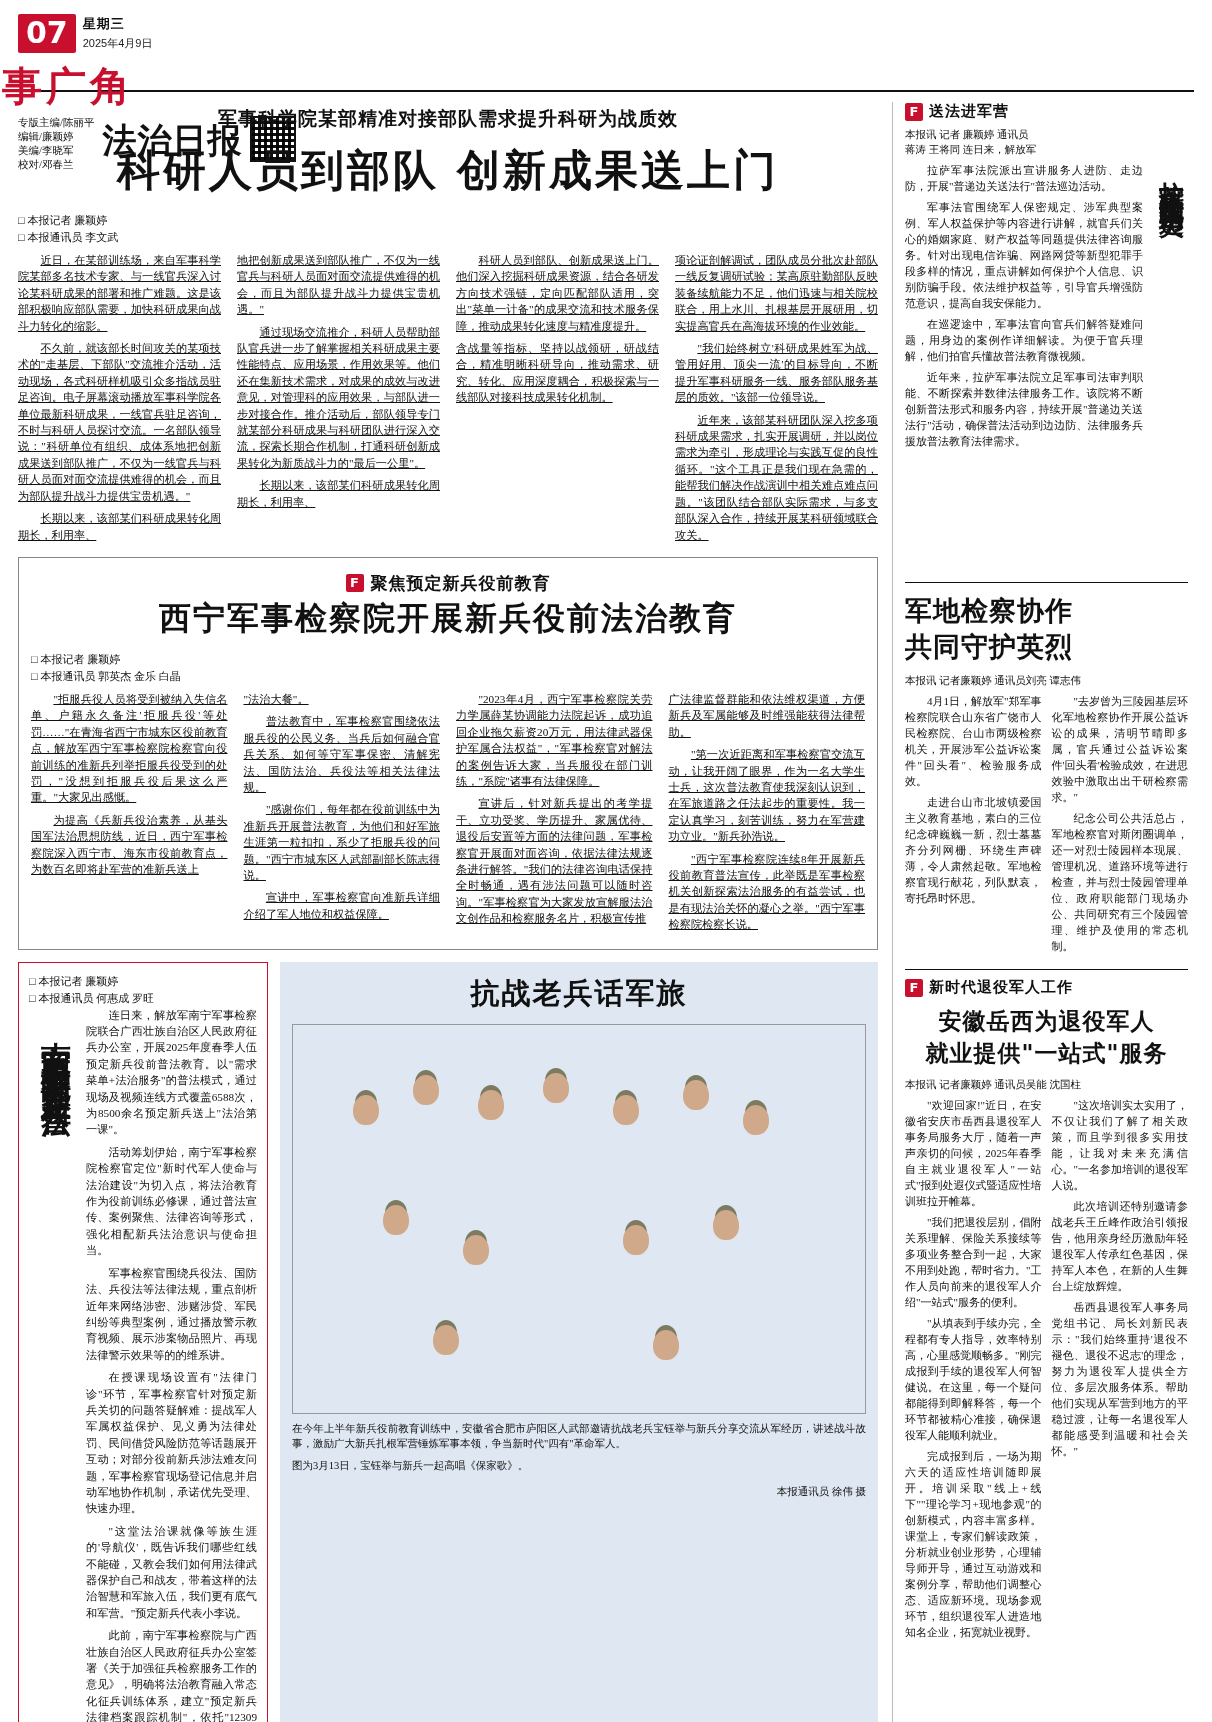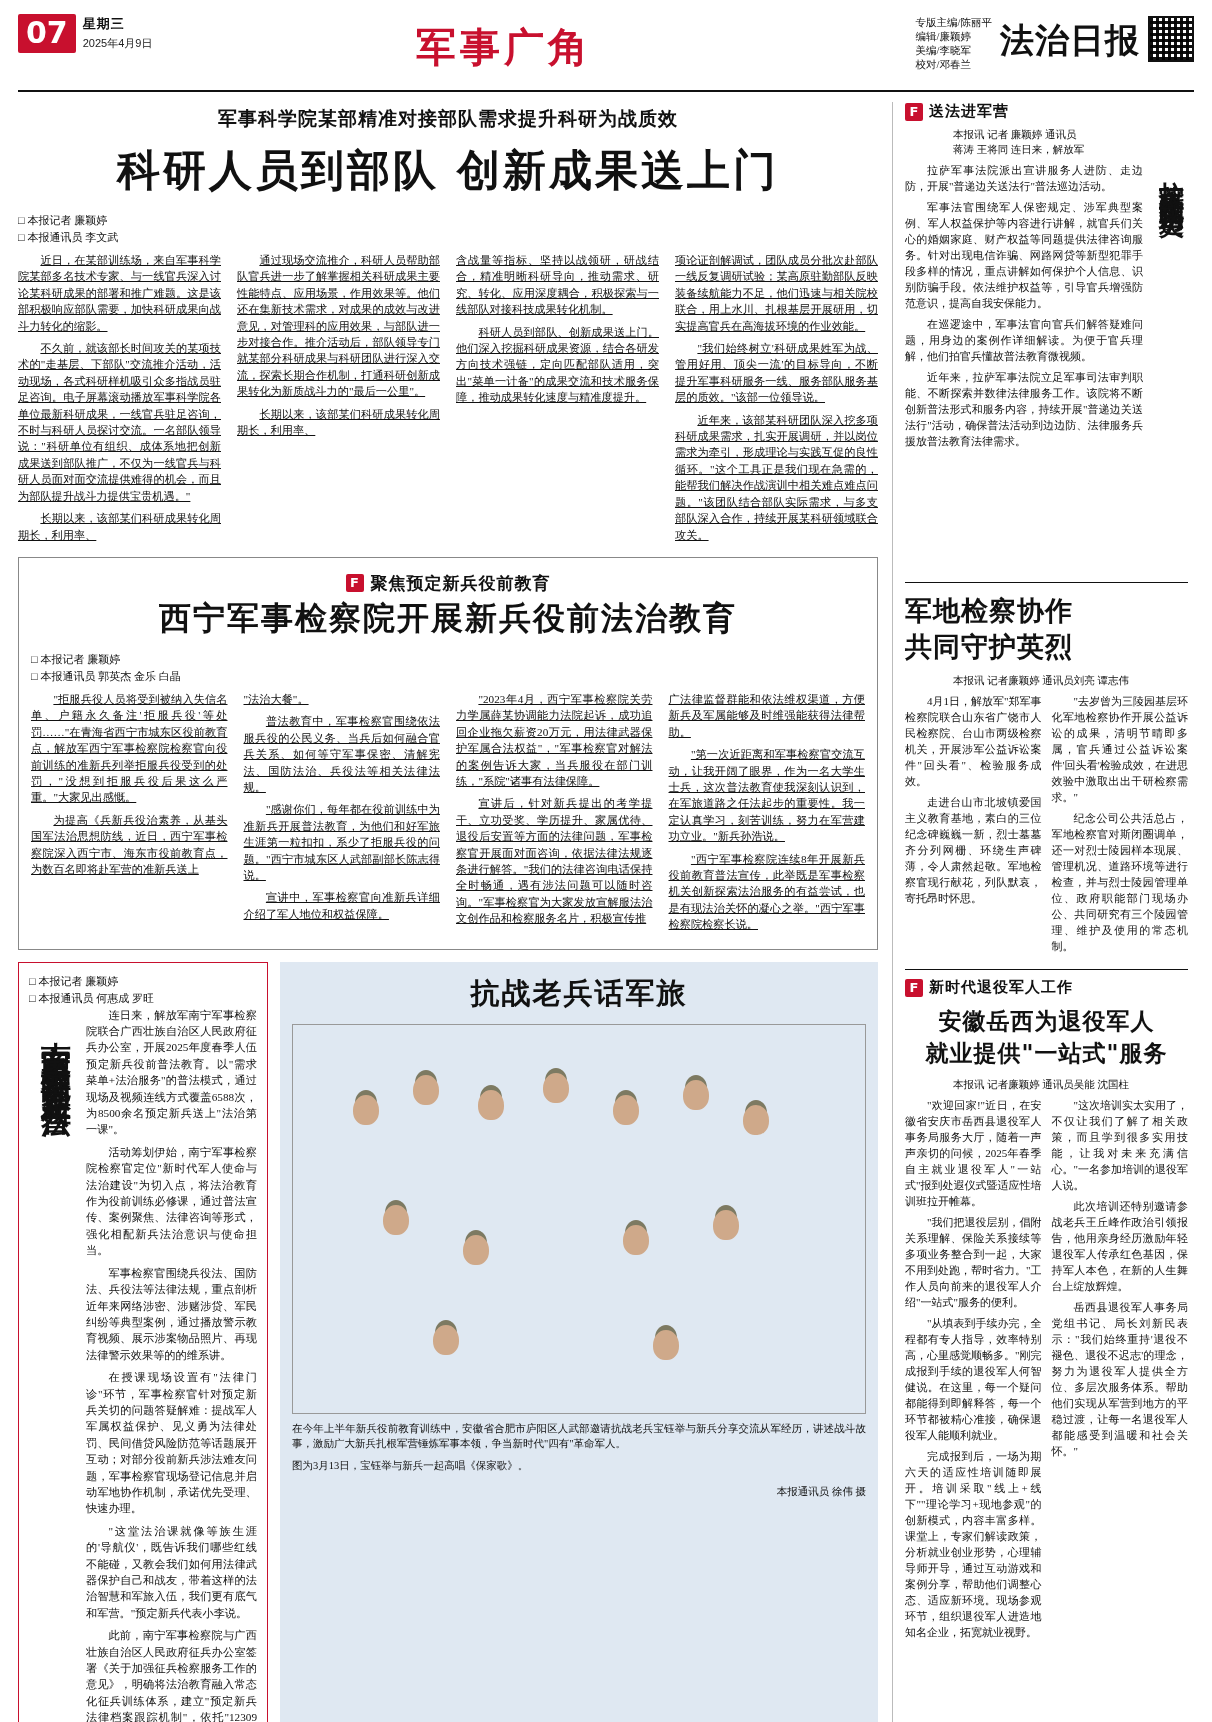--- a/index.html
+++ b/index.html
@@ -8,21 +8,21 @@
     width:1212px; height:1722px;
     background:#ffffff;
     font-family:"Liberation Serif", serif;
     color:#111;
     position:relative;
     overflow:hidden;
   }
   .page { width:1212px; height:1722px; position:relative; padding:14px 18px 10px 18px; }
 
   
-  .masthead { display:flex; align-items:flex-start; justify-content:space-between; height:70px; }
+  .masthead { display:flex; align-items:flex-start; justify-content:space-between; height:70px;flex-direction:column; }
   .mh-left { display:flex; align-items:flex-start; gap:7px; }
   .pagenum {
     background:#c8102e; color:#fff; font-family:"DejaVu Sans", sans-serif;
     font-weight:bold; font-size:30px; line-height:34px; padding:2px 8px 3px 8px; border-radius:2px;
   }
   .mh-date { font-size:12px; line-height:16px; padding-top:2px; }
   .mh-date .wk { font-size:13px; font-weight:bold; letter-spacing:1px;}
   .mh-date .dt { font-size:11px; color:#222; margin-top:3px; font-family:"Liberation Sans", sans-serif;}
   .mh-title {
     font-family:"DejaVu Sans", sans-serif; font-weight:bold; color:#c8102e;
@@ -100,21 +100,21 @@
   .photo .soldier-head {
     position:absolute; width:26px; height:30px; border-radius:50% 50% 45% 45%;
     background:#cfa98a; box-shadow:0 -7px 0 -2px #7d7a62;
   }
   .photo-cap { font-size:10.5px; line-height:15px; text-align:justify; margin-top:7px; }
   .photo-credit { font-size:10.5px; text-align:right; margin-top:12px;}
 
   
   .rc-flaghead { display:flex; align-items:center; gap:6px; margin-bottom:6px;}
   .rc-flaghead .txt { font-size:15px; font-weight:bold; letter-spacing:1px;}
-  .rc-byline { font-size:10.5px; line-height:15px; margin-bottom:5px;margin-left:48px;}
+  .rc-byline { font-size:10.5px; line-height:15px; margin-bottom:5px;}
   .rc-body { font-size:11px; line-height:16px; text-align:justify; text-indent:2em; margin:0 0 5px 0;}
   .rc-split { display:flex; gap:8px; }
   .rc-left-text { flex:1; }
   .vtitle-red {
     writing-mode:vertical-rl; text-orientation:upright;
     font-family:"DejaVu Sans", sans-serif; font-weight:bold; font-size:25px;
     letter-spacing:3px; height:410px; margin-left:4px;
   }
   .rc-head2 { font-family:"DejaVu Sans", sans-serif; font-weight:bold; font-size:27px; letter-spacing:1px; line-height:36px; text-align:left; margin:10px 0 8px 0;}
   .rc-head3 { font-family:"DejaVu Sans", sans-serif; font-weight:bold; font-size:23px; letter-spacing:1px; line-height:32px; text-align:center; margin:8px 0 8px 0;}
@@ -160,26 +160,27 @@
         <span class="bl chk">本报通讯员  李文武</span>
       </div>
 
       <div class="cols3">
         <div class="col">
           <p class="body">近日，在某部训练场，来自军事科学院某部多名技术专家、与一线官兵深入讨论某科研成果的部署和推广难题。这是该部积极响应部队需要，加快科研成果向战斗力转化的缩影。</p>
           <p class="body">不久前，就该部长时间攻关的某项技术的"走基层、下部队"交流推介活动，活动现场，各式科研样机吸引众多指战员驻足咨询。电子屏幕滚动播放军事科学院各单位最新科研成果，一线官兵驻足咨询，不时与科研人员探讨交流。一名部队领导说："科研单位有组织、成体系地把创新成果送到部队推广，不仅为一线官兵与科研人员面对面交流提供难得的机会，而且为部队提升战斗力提供宝贵机遇。"</p>
           <p class="body">长期以来，该部某们科研成果转化周期长，利用率、</p>
         </div>
         <div class="col">
+          <p class="body noind">地把创新成果送到部队推广，不仅为一线官兵与科研人员面对面交流提供难得的机会，而且为部队提升战斗力提供宝贵机遇。"</p>
           <p class="body">通过现场交流推介，科研人员帮助部队官兵进一步了解掌握相关科研成果主要性能特点、应用场景，作用效果等。他们还在集新技术需求，对成果的成效与改进意见，对管理科的应用效果，与部队进一步对接合作。推介活动后，部队领导专门就某部分科研成果与科研团队进行深入交流，探索长期合作机制，打通科研创新成果转化为新质战斗力的"最后一公里"。</p>
           <p class="body">长期以来，该部某们科研成果转化周期长，利用率、</p>
         </div>
         <div class="col">
+          <p class="body">科研人员到部队、创新成果送上门。他们深入挖掘科研成果资源，结合各研发方向技术强链，定向匹配部队适用，突出"菜单一计备"的成果交流和技术服务保障，推动成果转化速度与精准度提升。</p>
           <p class="body noind">含战量等指标、坚持以战领研，研战结合，精准明晰科研导向，推动需求、研究、转化、应用深度耦合，积极探索与一线部队对接科技成果转化机制。</p>
-          <p class="body">科研人员到部队、创新成果送上门。他们深入挖掘科研成果资源，结合各研发方向技术强链，定向匹配部队适用，突出"菜单一计备"的成果交流和技术服务保障，推动成果转化速度与精准度提升。</p>
         </div>
         <div class="col">
           <p class="body noind">项论证剖解调试，团队成员分批次赴部队一线反复调研试验；某高原驻勤部队反映装备续航能力不足，他们迅速与相关院校联合，用上水川、扎根基层开展研用，切实提高官兵在高海拔环境的作业效能。</p>
           <p class="body">"我们始终树立'科研成果姓军为战、管用好用、顶尖一流'的目标导向，不断提升军事科研服务一线、服务部队服务基层的质效。"该部一位领导说。</p>
           <p class="body">近年来，该部某科研团队深入挖多项科研成果需求，扎实开展调研，并以岗位需求为牵引，形成理论与实践互促的良性循环。"这个工具正是我们现在急需的，能帮我们解决作战演训中相关难点难点问题。"该团队结合部队实际需求，与多支部队深入合作，持续开展某科研领域联合攻关。</p>
         </div>
       </div>
 
       <div class="boxed">
         <div class="flaghead">

